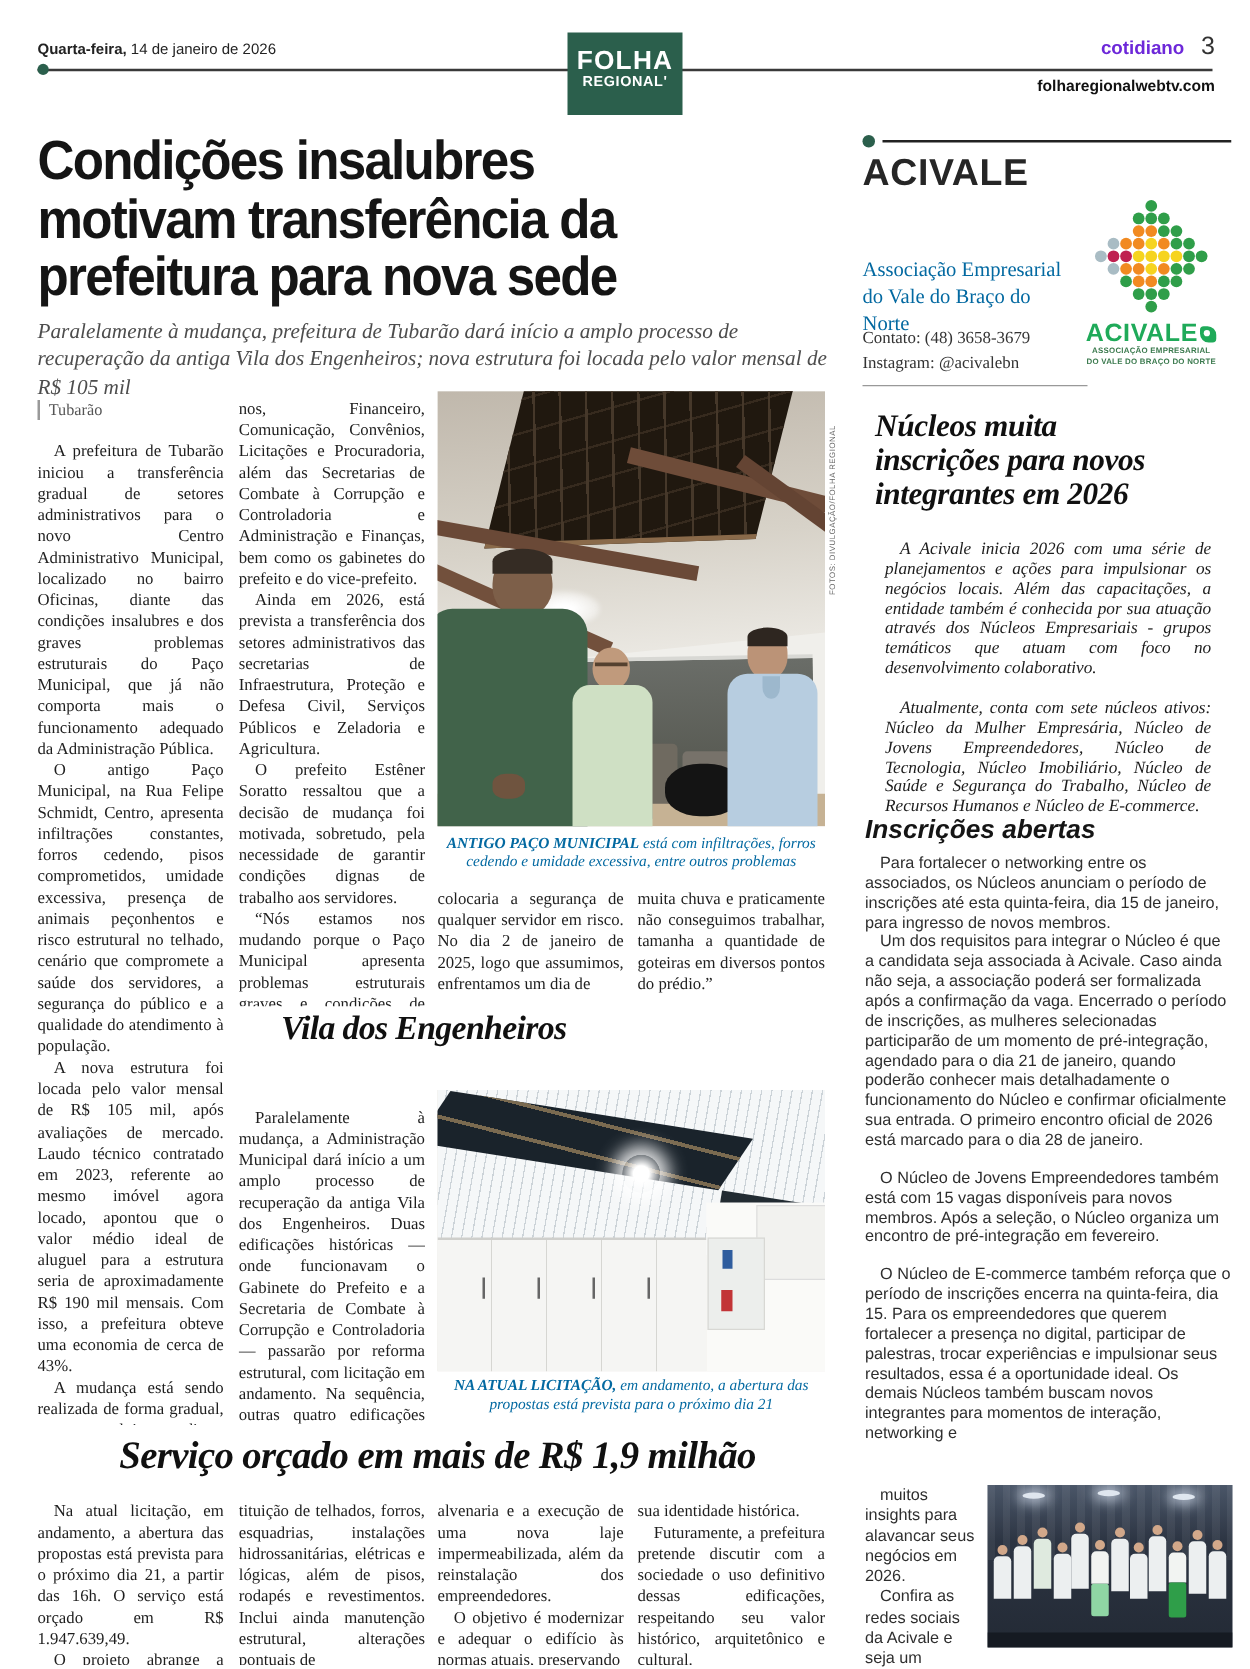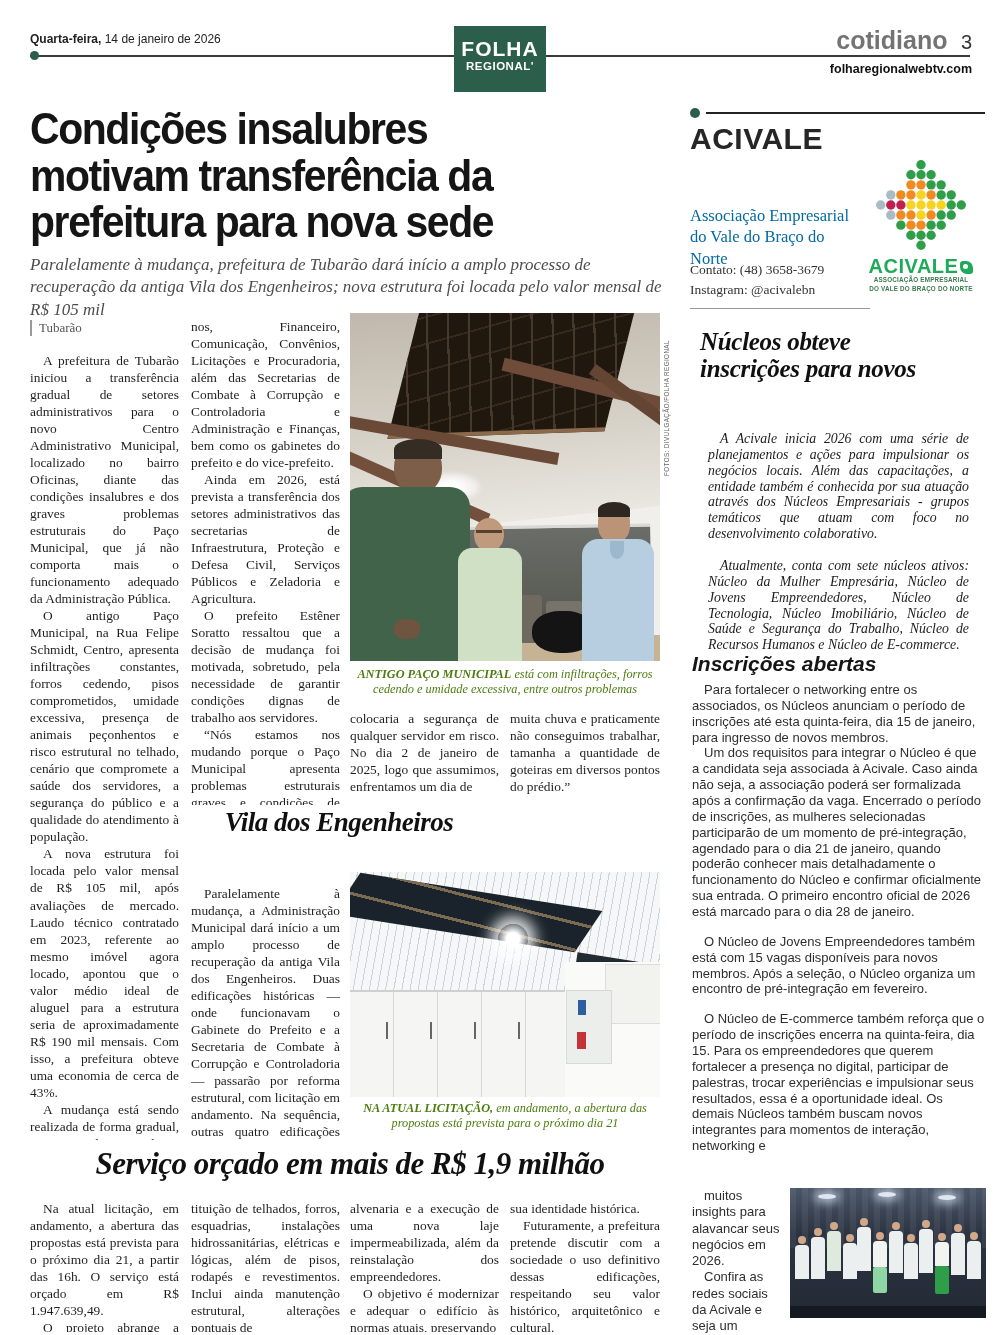--- a/index.html
+++ b/index.html
@@ -9,36 +9,36 @@
   
   .date-line{left:30px;top:32px;font-family:"Liberation Sans",sans-serif;font-size:12px;color:#222;}
   .date-line .b{font-weight:bold;}
   .head-rule{left:30px;top:55px;width:940px;height:2px;background:#3a3a3a;}
   .head-dot{left:30px;top:51px;width:9px;height:9px;border-radius:50%;background:#2b5f4c;}
   .logo-box{left:454px;top:26px;width:92px;height:66px;background:#2b5f4c;color:#fff;
             font-family:"Liberation Sans",sans-serif;text-align:center;z-index:5;}
   .logo-l1{font-weight:bold;font-size:21px;letter-spacing:1px;margin-top:12px;line-height:1;}
   .logo-l2{font-weight:bold;font-size:11.5px;letter-spacing:0.5px;line-height:1.3;}
   .section-wrap{right:28px;top:26px;text-align:right;font-family:"Liberation Sans",sans-serif;}
-  .section-name{font-weight:bold;font-size:25px;color:#737373;display:inline-block;}
+  .section-name{font-weight:bold;font-size:15px;color:#6d28d9;display:inline-block;}
   .page-num{font-size:20px;color:#333;display:inline-block;margin-left:9px;}
   .website{right:28px;top:62px;font-family:"Liberation Sans",sans-serif;font-weight:bold;font-size:12.5px;color:#111;}
 
   
   .headline{left:30px;top:106px;width:700px;font-family:"Liberation Sans",sans-serif;font-weight:bold;
             font-size:44px;line-height:1.06;letter-spacing:-1.5px;color:#151515;transform:scaleX(.93);transform-origin:left top;}
   .headline div{white-space:nowrap;}
   .deck{left:30px;top:254px;width:645px;font-style:italic;font-size:17px;line-height:1.32;color:#4d4d4d;}
   .kicker{left:30px;top:320px;font-size:13px;color:#555;border-left:2px solid #999;padding-left:7px;}
 
   .col{position:absolute;font-size:13.4px;line-height:1.27;text-align:justify;color:#1e1e1e;overflow:hidden;}
   .col p{margin:0;text-indent:13px;}
   .col p.noind{text-indent:0;}
 
-  .caption{font-size:12.3px;font-style:italic;text-align:center;color:#4d7c0f;line-height:1.25;}
+  .caption{font-size:12.3px;font-style:italic;text-align:center;color:#0369a1;line-height:1.25;}
   .caption .lead{font-weight:bold;}
   .credit{writing-mode:vertical-rl;transform:rotate(180deg);font-family:"Liberation Sans",sans-serif;
           font-size:6.3px;letter-spacing:.4px;color:#666;}
 
   .sub-headline{font-family:"Liberation Serif",serif;font-weight:bold;font-style:italic;color:#101010;}
   .reforma{left:200px;top:808px;width:278px;font-size:27px;line-height:1.1;text-align:center;letter-spacing:-0.5px;}
   .servico{left:40px;top:1146px;width:620px;font-size:31px;letter-spacing:-0.5px;text-align:center;}
 
   
   .photo{position:absolute;overflow:hidden;background:#e9e7e2;}
@@ -264,22 +264,23 @@
       <circle cx="0" cy="0" r="4.2" fill="#f6d41f"></circle>
   </svg>
   <div class="acivale-word"><span>ACIVALE</span><span class="leaf"><span></span></span></div>
   <div class="acivale-tag">
     <div>ASSOCIAÇÃO EMPRESARIAL</div>
     <div>DO VALE DO BRAÇO DO NORTE</div>
   </div>
 </div>
 
 <div class="abs sub-headline nucleos-head">
-  <div>Núcleos obteve</div>
+  <div>Núcleos muita</div>
   <div>inscrições para novos</div>
+  <div>integrantes em 2026</div>
 </div>
 <div class="abs nucleos-intro">
   <p>A Acivale inicia 2026 com uma série de planejamentos e ações para impulsionar os negócios locais. Além das capacitações, a entidade também é conhecida por sua atuação através dos Núcleos Empresariais - grupos temáticos que atuam com foco no desenvolvimento colaborativo.</p>
   <p>Atualmente, conta com sete núcleos ativos: Núcleo da Mulher Empresária, Núcleo de Jovens Empreendedores, Núcleo de Tecnologia, Núcleo Imobiliário, Núcleo de Saúde e Segurança do Trabalho, Núcleo de Recursos Humanos e Núcleo de E-commerce.</p>
   <p>São núcleos que promovem ações, capacitações e eventos, unindo pessoas, ideias e propósitos com um mesmo objetivo: fortalecer o ecossistema empresarial da região.</p>
 </div>
 <div class="abs inscricoes">Inscrições abertas</div>
 <div class="abs nucleos-body">
   <p>Para fortalecer o networking entre os associados, os Núcleos anunciam o período de inscrições até esta quinta-feira, dia 15 de janeiro, para ingresso de novos membros.</p>
   <p>Um dos requisitos para integrar o Núcleo é que a candidata seja associada à Acivale. Caso ainda não seja, a associação poderá ser formalizada após a confirmação da vaga. Encerrado o período de inscrições, as mulheres selecionadas participarão de um momento de pré-integração, agendado para o dia 21 de janeiro, quando poderão conhecer mais detalhadamente o funcionamento do Núcleo e confirmar oficialmente sua entrada. O primeiro encontro oficial de 2026 está marcado para o dia 28 de janeiro.</p>

